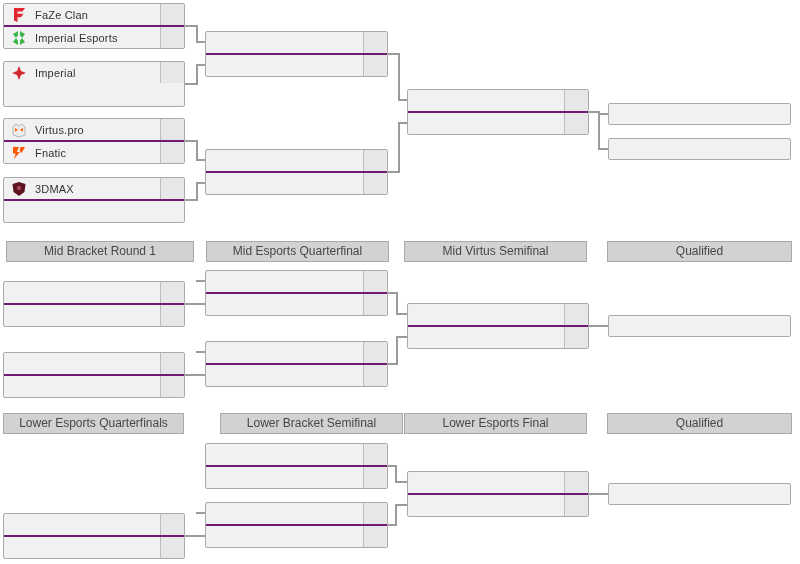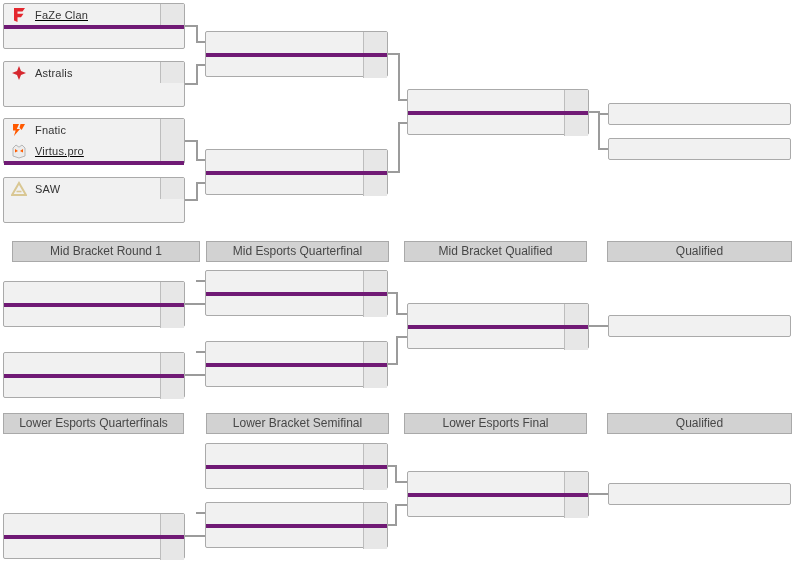--- a/index.html
+++ b/index.html
@@ -10,21 +10,21 @@
   }
   .match{
     position:absolute;width:183px;height:46px;box-sizing:border-box;
     background:#f1f1f1;border:1px solid #aaaaaa;border-radius:2px;
   }
   .w182{width:182px;}
   .trow{
     position:relative;height:21px;display:flex;align-items:center;
     box-sizing:content-box;
   }
-  .trow.first{border-bottom:4px solid #701a75;text-decoration:underline;}
+  .trow.first{border-bottom:2px solid #701a75;}
   .tscore{
     position:absolute;right:0;top:0;height:100%;width:24px;
     background:#e7e7e7;border-left:1px solid #bdbdbd;box-sizing:border-box;
   }
   .ticon{width:16px;height:16px;margin:0 8px 0 7px;flex:0 0 16px;display:inline-block;}
   .ticon svg{display:block;}
   .tname{
     font-size:11px;color:#333333;white-space:nowrap;overflow:hidden;
     letter-spacing:.2px;
   }
@@ -46,67 +46,77 @@
 <div class="match w182" style="left:3px;top:3px">
   <div class="trow first">
     <span class="ticon">
       <svg width="16" height="16" viewBox="0 0 16 16">
           <path d="M3 1 L14 1 L11.5 4.5 L6.5 4.5 L6.5 6.8 L12.5 6.8 L10 10.2 L6.5 10.2 L6.5 15 L3 13.5 Z" fill="#e4272e"></path>
         </svg>
     </span>
     <span class="tname">FaZe Clan</span>
     <span class="tscore"></span>
   </div>
+  <div class="trow">
+    <span class="ticon">
+      <svg width="16" height="16" viewBox="0 0 16 16">
+          <path d="M7 1 L2 4 L5 8 L2 12 L7 15 L7 10.5 L4.8 8 L7 5.5 Z" fill="#3cb54a"></path>
+          <path d="M9 1 L14 4 L11 8 L14 12 L9 15 L9 10.5 L11.2 8 L9 5.5 Z" fill="#3cb54a"></path>
+        </svg>
+    </span>
+    <span class="tname">Imperial Esports</span>
+    <span class="tscore"></span>
+  </div>
 </div>
 
 <div class="match w182" style="left:3px;top:61px">
   <div class="trow">
     <span class="ticon">
       <svg width="16" height="16" viewBox="0 0 16 16">
           <path d="M8 1 L10 6 L15 8 L10 10 L8 15 L6 10 L1 8 L6 6 Z" fill="#d6282f"></path>
         </svg>
     </span>
-    <span class="tname">Astralis</span>
+    <span class="tname">Imperial</span>
     <span class="tscore"></span>
   </div>
 </div>
 
 <div class="match w182" style="left:3px;top:118px">
-  <div class="trow">
-    <span class="ticon">
-      <svg width="16" height="16" viewBox="0 0 16 16">
-          <path d="M2 2 L8 2 L5.8 7 L9 7 L3 14 L4.6 8.6 L2 8.6 Z" fill="#ff5900"></path>
-          <path d="M9.5 2 L14 2 L10.6 8 L8.6 5.8 Z" fill="#ff5900"></path>
-        </svg>
-    </span>
-    <span class="tname">Fnatic</span>
-    <span class="tscore"></span>
-  </div>
   <div class="trow first">
     <span class="ticon">
       <svg width="16" height="16" viewBox="0 0 16 16">
           <path d="M2 13 L2 5 L5 2 L8 4.2 L11 2 L14 5 L14 13 L8 15 Z" fill="#ececec" stroke="#b5b5b5" stroke-width="1"></path>
           <path d="M4 6 L7 8 L4 9.5 Z" fill="#ff5c00"></path>
           <path d="M12 6 L9 8 L12 9.5 Z" fill="#ff5c00"></path>
         </svg>
     </span>
     <span class="tname">Virtus.pro</span>
     <span class="tscore"></span>
   </div>
+  <div class="trow">
+    <span class="ticon">
+      <svg width="16" height="16" viewBox="0 0 16 16">
+          <path d="M2 2 L8 2 L5.8 7 L9 7 L3 14 L4.6 8.6 L2 8.6 Z" fill="#ff5900"></path>
+          <path d="M9.5 2 L14 2 L10.6 8 L8.6 5.8 Z" fill="#ff5900"></path>
+        </svg>
+    </span>
+    <span class="tname">Fnatic</span>
+    <span class="tscore"></span>
+  </div>
 </div>
 
 <div class="match w182" style="left:3px;top:177px">
-  <div class="trow">
-    <span class="ticon">
-      <svg width="16" height="16" viewBox="0 0 16 16">
-          <path d="M8 2 L15 14 L1 14 Z" fill="none" stroke="#d9c793" stroke-width="2"></path>
-          <path d="M5.5 10.5 L10.5 10.5" stroke="#d9c793" stroke-width="1.6"></path>
-        </svg>
-    </span>
-    <span class="tname">SAW</span>
+  <div class="trow first">
+    <span class="ticon">
+      <svg width="16" height="16" viewBox="0 0 16 16">
+          <path d="M8 1 L14.5 3 L13.5 11 L8 15 L2.5 11 L1.5 3 Z" fill="#5c1420"></path>
+          <circle cx="8" cy="7" r="2.2" fill="#a84a55"></circle>
+        </svg>
+    </span>
+    <span class="tname">3DMAX</span>
     <span class="tscore"></span>
   </div>
 </div>
 
 <div class="match" style="left:205px;top:31px">
   <div class="trow first">
       <span class="tscore"></span>
     </div>
   <div class="trow">
       <span class="tscore"></span>
@@ -149,23 +159,23 @@
 <div class="ln" style="left:398px;top:53px;width:2px;height:48px"></div>
 <div class="ln" style="left:398px;top:99px;width:9px;height:2px"></div>
 <div class="ln" style="left:388px;top:171px;width:12px;height:2px"></div>
 <div class="ln" style="left:398px;top:122px;width:2px;height:51px"></div>
 <div class="ln" style="left:398px;top:122px;width:9px;height:2px"></div>
 <div class="ln" style="left:589px;top:111px;width:11px;height:2px"></div>
 <div class="ln" style="left:598px;top:111px;width:2px;height:39px"></div>
 <div class="ln" style="left:598px;top:113px;width:10px;height:2px"></div>
 <div class="ln" style="left:598px;top:148px;width:10px;height:2px"></div>
 
-<div class="hdr" style="left:12px;top:241px;width:188px">Mid Bracket Round 1</div>
+<div class="hdr" style="left:6px;top:241px;width:188px">Mid Bracket Round 1</div>
 <div class="hdr" style="left:206px;top:241px;width:183px">Mid Esports Quarterfinal</div>
-<div class="hdr" style="left:404px;top:241px;width:183px">Mid Bracket Qualified</div>
+<div class="hdr" style="left:404px;top:241px;width:183px">Mid Virtus Semifinal</div>
 <div class="hdr" style="left:607px;top:241px;width:185px">Qualified</div>
 
 <div class="match w182" style="left:3px;top:281px">
   <div class="trow first">
       <span class="tscore"></span>
     </div>
   <div class="trow">
       <span class="tscore"></span>
     </div>
 </div>
@@ -209,21 +219,21 @@
 <div class="ln" style="left:185px;top:374px;width:20px;height:2px"></div>
 <div class="ln" style="left:388px;top:292px;width:10px;height:2px"></div>
 <div class="ln" style="left:396px;top:292px;width:2px;height:23px"></div>
 <div class="ln" style="left:396px;top:313px;width:11px;height:2px"></div>
 <div class="ln" style="left:388px;top:363px;width:10px;height:2px"></div>
 <div class="ln" style="left:396px;top:336px;width:2px;height:29px"></div>
 <div class="ln" style="left:396px;top:336px;width:11px;height:2px"></div>
 <div class="ln" style="left:589px;top:325px;width:19px;height:2px"></div>
 
 <div class="hdr" style="left:3px;top:413px;width:181px">Lower Esports Quarterfinals</div>
-<div class="hdr" style="left:206px;top:413px;width:183px">Lower Bracket Semifinal</div>
+<div class="hdr" style="left:220px;top:413px;width:183px">Lower Bracket Semifinal</div>
 <div class="hdr" style="left:404px;top:413px;width:183px">Lower Esports Final</div>
 <div class="hdr" style="left:607px;top:413px;width:185px">Qualified</div>
 
 <div class="match w182" style="left:3px;top:513px">
   <div class="trow first">
       <span class="tscore"></span>
     </div>
   <div class="trow">
       <span class="tscore"></span>
     </div>

